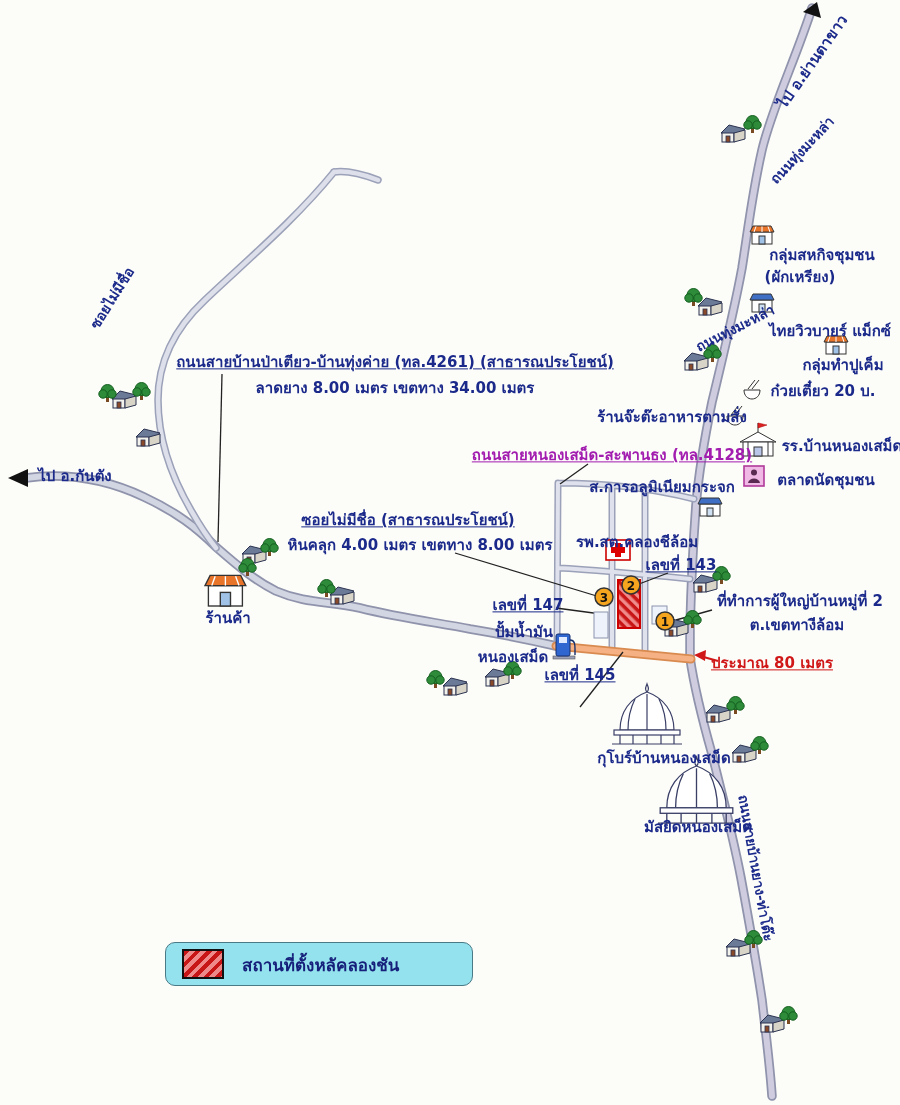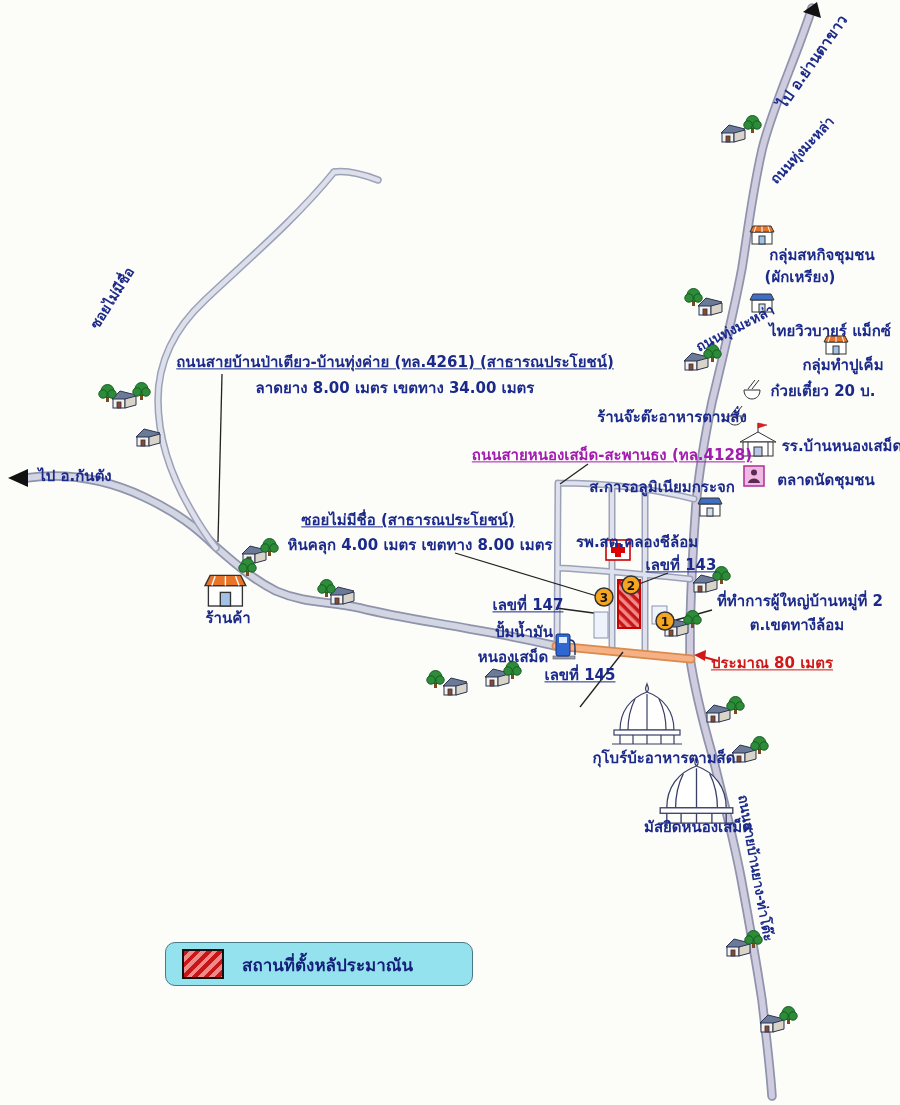--- a/index.html
+++ b/index.html
@@ -225,27 +225,27 @@
 <div class="lbl u" style="left:408px;top:521px;">ซอยไม่มีชื่อ (สาธารณประโยชน์)</div>
 <div class="lbl" style="left:420px;top:546px;">หินคลุก 4.00 เมตร เขตทาง 8.00 เมตร</div>
 <div class="lbl u" style="left:681px;top:566px;">เลขที่ 143</div>
 <div class="lbl u" style="left:528px;top:606px;">เลขที่ 147</div>
 <div class="lbl" style="left:524px;top:633px;">ปั้มน้ำมัน</div>
 <div class="lbl" style="left:513px;top:658px;">หนองเสม็ด</div>
 <div class="lbl" style="left:800px;top:602px;">ที่ทำการผู้ใหญ่บ้านหมู่ที่ 2</div>
 <div class="lbl" style="left:797px;top:626px;">ต.เขตทางีล้อม</div>
 <div class="lbl u red" style="left:772px;top:664px;">ประมาณ 80 เมตร</div>
 <div class="lbl u" style="left:580px;top:676px;">เลขที่ 145</div>
-<div class="lbl" style="left:664px;top:759px;">กุโบร์บ้ะอาหารตามส็ด</div>
+<div class="lbl" style="left:664px;top:759px;">กุโบร์บ้านหนองเสม็ด</div>
 <div class="lbl" style="left:698px;top:828px;">มัสยิดหนองเสม็ด</div>
 <div class="lbl u" style="left:395px;top:363px;">ถนนสายบ้านป่าเตียว-บ้านทุ่งค่าย (ทล.4261) (สาธารณประโยชน์)</div>
 <div class="lbl" style="left:395px;top:389px;">ลาดยาง 8.00 เมตร เขตทาง 34.00 เมตร</div>
 <div class="lbl sm" style="left:112px;top:298px;transform:translate(-50%,-50%) rotate(-58deg);">ซอยไม่มีชื่อ</div>
 <div class="lbl" style="left:75px;top:477px;">ไป อ.กันตัง</div>
 <div class="lbl" style="left:228px;top:619px;">ร้านค้า</div>
 <div class="lbl sm" style="left:756px;top:868px;transform:translate(-50%,-50%) rotate(80deg);">ถนนสายบ้านยาง-ท่าโต๊ะ</div>
 
 <div class="legend">
   <span class="legend-swatch"></span>
-  <span class="legend-label">สถานที่ตั้งหลัประมาณัน</span>
+  <span class="legend-label">สถานที่ตั้งหลัคลองชัน</span>
 </div>
 
 </div>
 
 </body></html>

